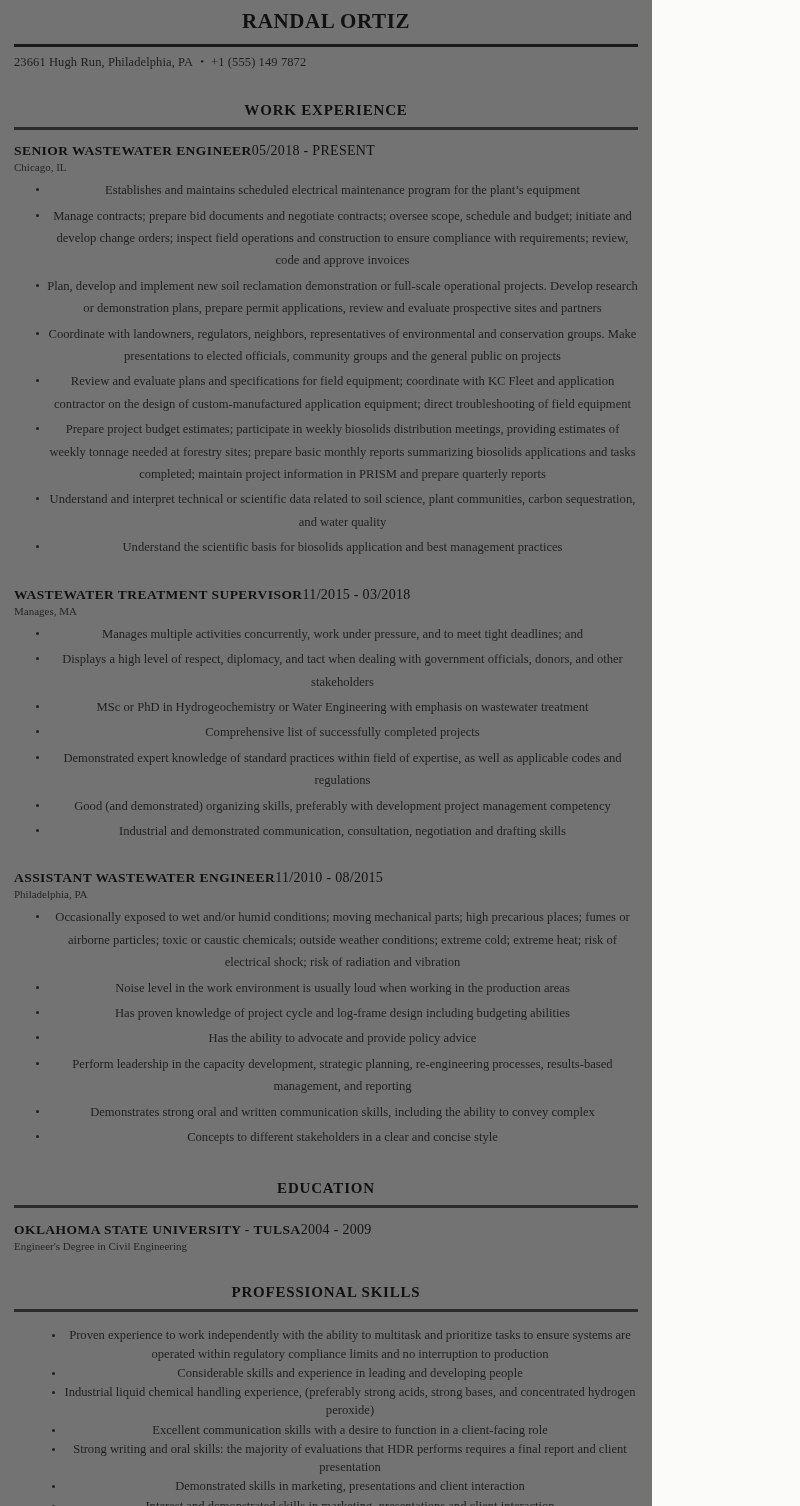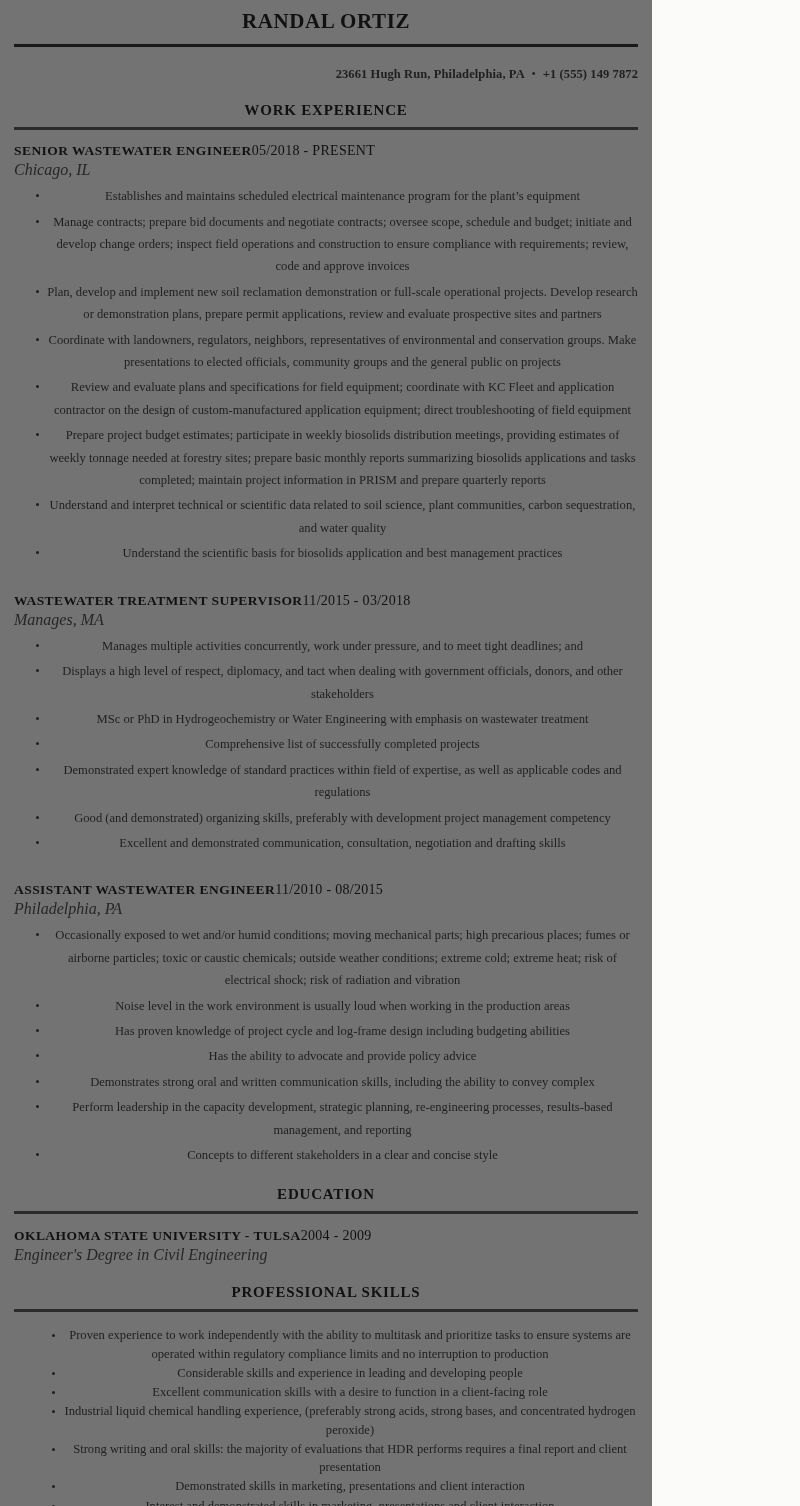--- a/index.html
+++ b/index.html
@@ -24,31 +24,30 @@
     line-height: 1.2;
     color: #111;
   }
   .rule-double {
     margin-top: 9px;
     border-top: 1.5px solid #6e6e6e;
     border-bottom: 3px solid #1a1a1a;
     height: 4px;
   }
   .contact {
-    text-align: right;
+    text-align: left;
     font-size: 12.5px;
-    padding-top: 20px;
+    padding-top: 8px;
     letter-spacing: 0.1px;
     color: #1f1f1f;
-    font-weight: bold;
   }
   .contact .dot { padding: 0 7px; font-size: 11px; vertical-align: 1px; }
 
   
-  .section { margin-top: 20px; }
+  .section { margin-top: 32px; }
   .section-title {
     text-align: center;
     font-size: 15px;
     font-weight: bold;
     letter-spacing: 0.8px;
     color: #111;
   }
   .rule-thick { margin-top: 8px; border-top: 3px solid #2b2b2b; height: 0; }
 
   
@@ -63,22 +62,21 @@
     text-transform: uppercase;
   }
   .entry-date {
     font-size: 14px;
     font-weight: normal;
     letter-spacing: 0.3px;
     color: #111;
     white-space: nowrap;
   }
   .entry-sub {
-    font-style: italic;
-    font-size: 16px;
+    font-size: 11px;
     margin-top: 2px;
     color: #262626;
   }
 
   ul.bullets { list-style: none; margin: 6px 0 0 0; padding: 0; }
   ul.bullets li {
     position: relative;
     padding-left: 33px;
     font-size: 12.6px;
     line-height: 1.78;
@@ -161,37 +159,37 @@
         <div class="entry-date">11/2015 - 03/2018</div>
       </div>
       <div class="entry-sub">Manages, MA</div>
       <ul class="bullets">
         <li>Manages multiple activities concurrently, work under pressure, and to meet tight deadlines; and</li>
         <li>Displays a high level of respect, diplomacy, and tact when dealing with government officials, donors, and other stakeholders</li>
         <li>MSc or PhD in Hydrogeochemistry or Water Engineering with emphasis on wastewater treatment</li>
         <li>Comprehensive list of successfully completed projects</li>
         <li>Demonstrated expert knowledge of standard practices within field of expertise, as well as applicable codes and regulations</li>
         <li>Good (and demonstrated) organizing skills, preferably with development project management competency</li>
-        <li>Excellent and demonstrated communication, consultation, negotiation and drafting skills</li>
+        <li>Industrial and demonstrated communication, consultation, negotiation and drafting skills</li>
       </ul>
     </div>
 
     <div class="entry">
       <div class="entry-head">
         <div class="entry-title">ASSISTANT WASTEWATER ENGINEER</div>
         <div class="entry-date">11/2010 - 08/2015</div>
       </div>
       <div class="entry-sub">Philadelphia, PA</div>
       <ul class="bullets">
         <li>Occasionally exposed to wet and/or humid conditions; moving mechanical parts; high precarious places; fumes or airborne particles; toxic or caustic chemicals; outside weather conditions; extreme cold; extreme heat; risk of electrical shock; risk of radiation and vibration</li>
         <li>Noise level in the work environment is usually loud when working in the production areas</li>
         <li>Has proven knowledge of project cycle and log-frame design including budgeting abilities</li>
         <li>Has the ability to advocate and provide policy advice</li>
+        <li>Perform leadership in the capacity development, strategic planning, re-engineering processes, results-based management, and reporting</li>
         <li>Demonstrates strong oral and written communication skills, including the ability to convey complex</li>
-        <li>Perform leadership in the capacity development, strategic planning, re-engineering processes, results-based management, and reporting</li>
         <li>Concepts to different stakeholders in a clear and concise style</li>
       </ul>
     </div>
   </div>
 
   <div class="section">
     <div class="section-title">EDUCATION</div>
     <div class="rule-thick"></div>
     <div class="edu-entry">
       <div class="entry-head">
@@ -201,21 +199,21 @@
       <div class="entry-sub">Engineer's Degree in Civil Engineering</div>
     </div>
   </div>
 
   <div class="section">
     <div class="section-title">PROFESSIONAL SKILLS</div>
     <div class="rule-thick"></div>
     <ul class="skills">
       <li>Proven experience to work independently with the ability to multitask and prioritize tasks to ensure systems are operated within regulatory compliance limits and no interruption to production</li>
       <li>Considerable skills and experience in leading and developing people</li>
+      <li>Industrial liquid chemical handling experience, (preferably strong acids, strong bases, and concentrated hydrogen peroxide)</li>
       <li>Excellent communication skills with a desire to function in a client-facing role</li>
-      <li>Industrial liquid chemical handling experience, (preferably strong acids, strong bases, and concentrated hydrogen peroxide)</li>
       <li>Strong writing and oral skills: the majority of evaluations that HDR performs requires a final report and client presentation</li>
       <li>Demonstrated skills in marketing, presentations and client interaction</li>
       <li>Interest and demonstrated skills in marketing, presentations and client interaction</li>
     </ul>
   </div>
 
 </div>
 
 </body></html>

